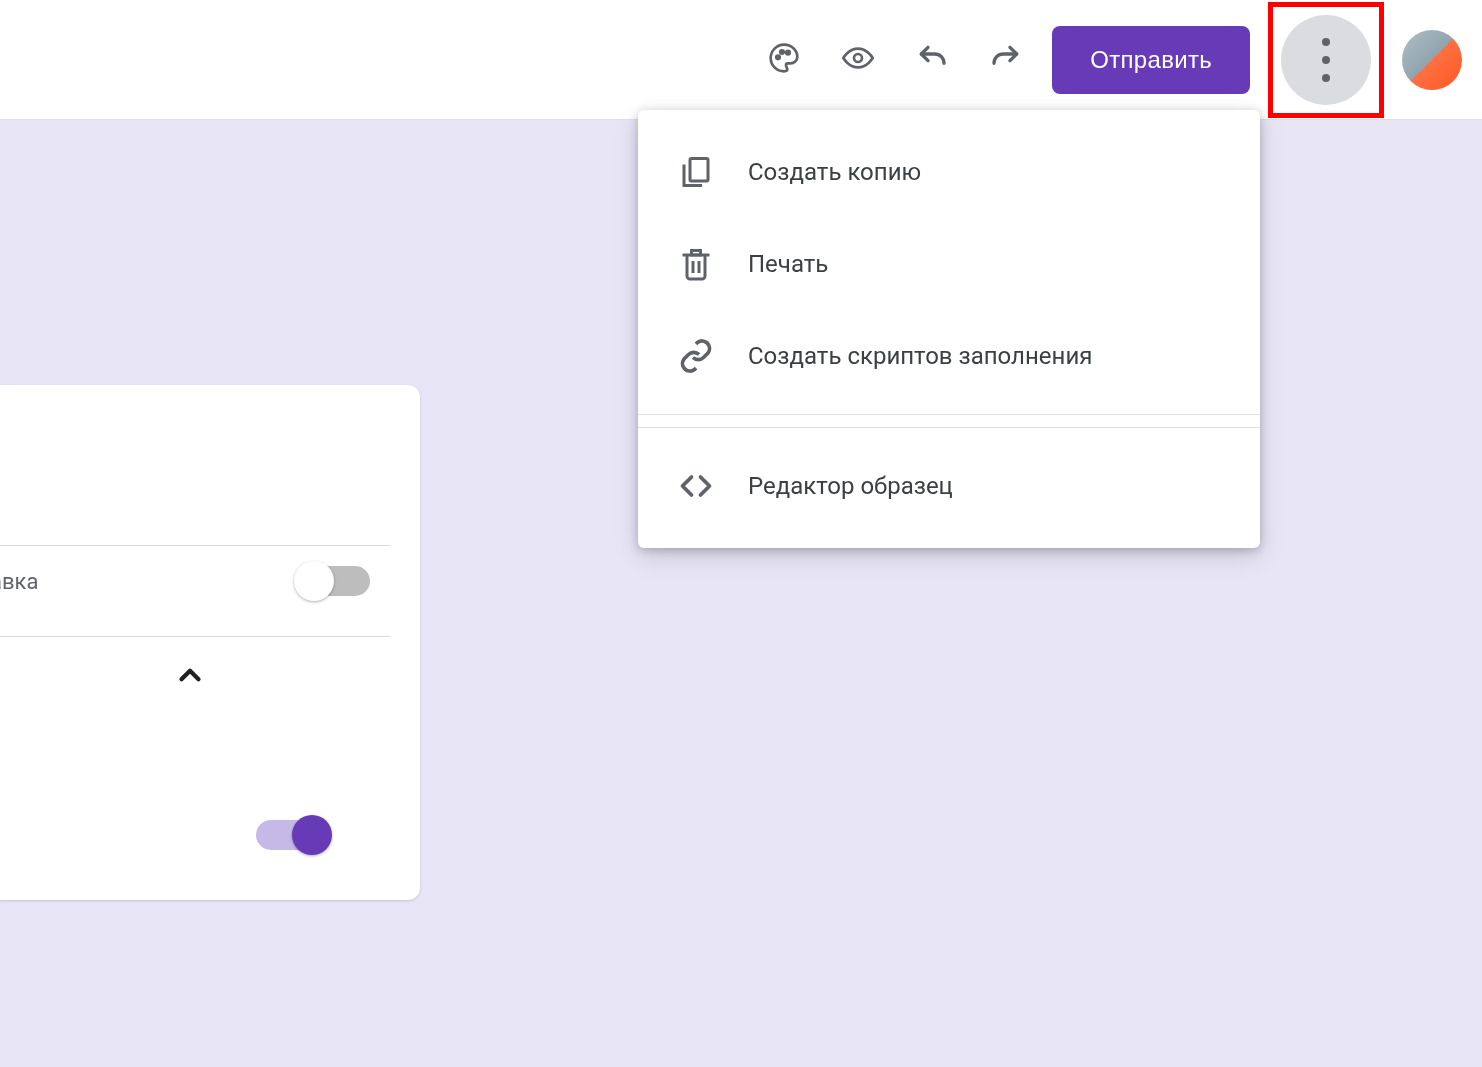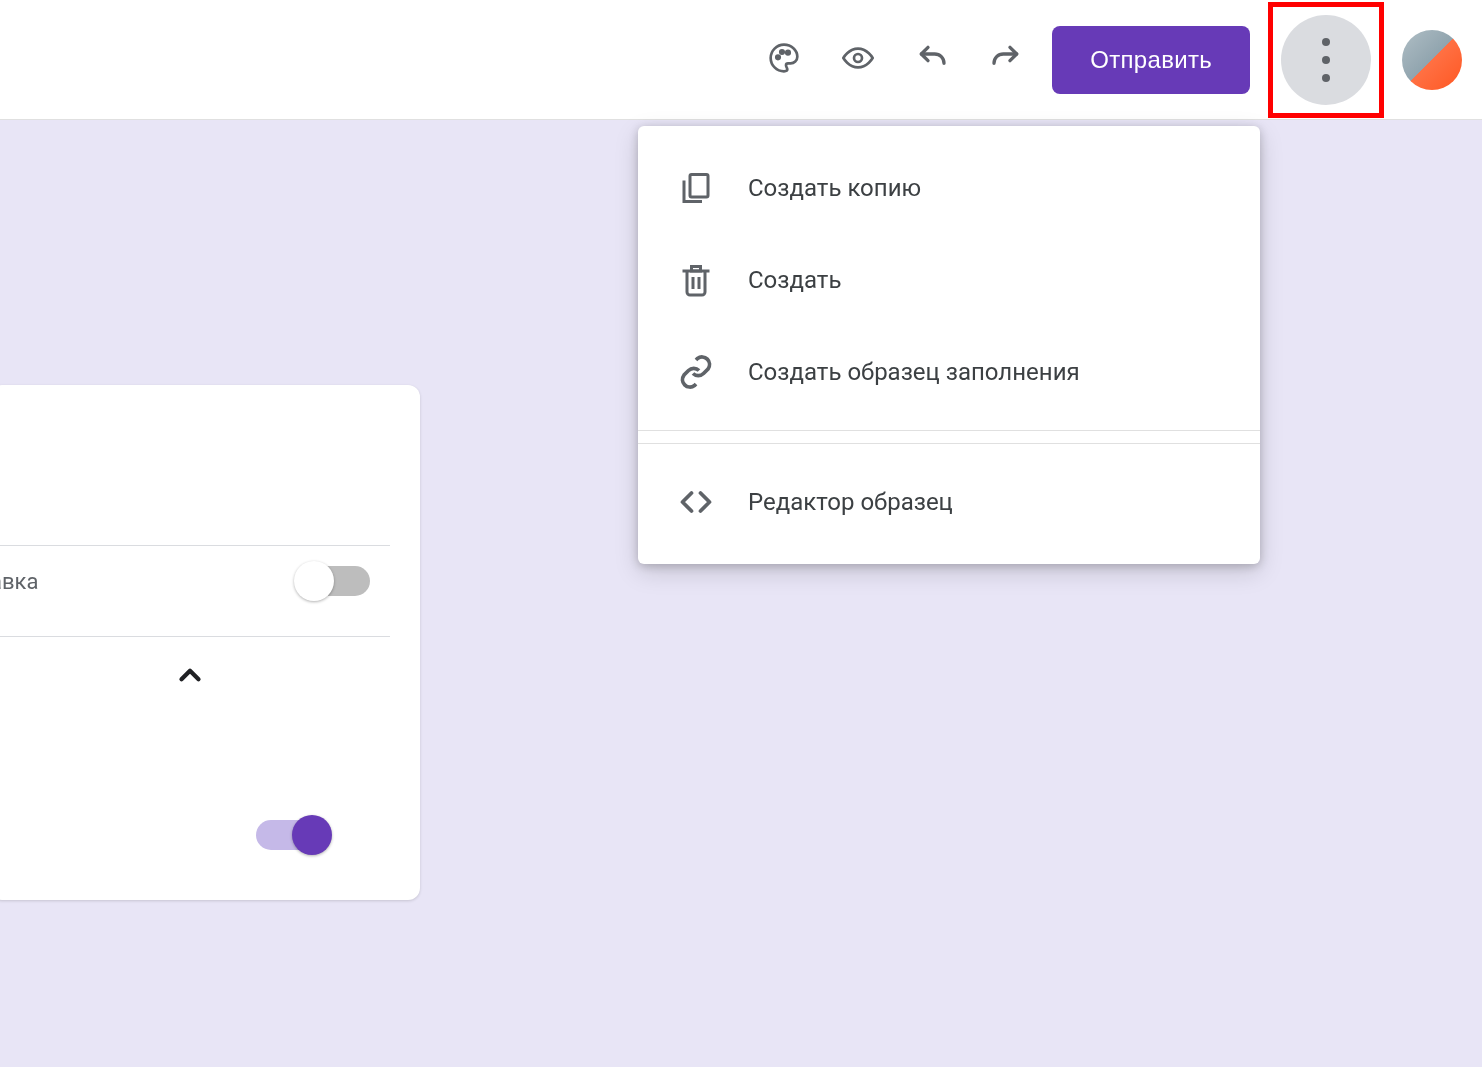--- a/index.html
+++ b/index.html
@@ -131,21 +131,20 @@
     .dropdown-menu {
       position: absolute;
       top: 110px;
       left: 638px;
       width: 622px;
       background: #fff;
       border-radius: 6px;
       box-shadow: 0 2px 10px rgba(0,0,0,0.2), 0 8px 24px rgba(0,0,0,0.15);
       padding: 16px 0;
       z-index: 100;
-      margin-top: 16px;
     }
     .menu-item {
       display: flex; align-items: center;
       height: 92px;
       padding: 0 30px;
       cursor: pointer;
       color: #3c4043;
       font-size: 24px;
     }
     .menu-icon {
@@ -245,30 +244,30 @@
   <div class="menu-item">
     <span class="menu-icon">
       <svg viewBox="0 0 24 24" fill="none" stroke="currentColor" stroke-width="2">
           <path d="M3 6h18"></path>
           <path d="M6 6v14a2 2 0 002 2h8a2 2 0 002-2V6"></path>
           <path d="M9 3h6v3H9z"></path>
           <line x1="10" y1="10" x2="10" y2="18"></line>
           <line x1="14" y1="10" x2="14" y2="18"></line>
         </svg>
     </span>
-    <span>Создать</span>
+    <span>Печать</span>
   </div>
   <div class="menu-item">
     <span class="menu-icon">
       <svg viewBox="0 0 24 24" fill="none" stroke="currentColor" stroke-width="2.5">
           <path d="M10 13a5 5 0 007 0l3-3a5 5 0 00-7-7l-1 1"></path>
           <path d="M14 11a5 5 0 00-7 0l-3 3a5 5 0 007 7l1-1"></path>
         </svg>
     </span>
-    <span>Создать образец заполнения</span>
+    <span>Создать скриптов заполнения</span>
   </div>
   <div class="menu-divider"></div>
   <div class="menu-divider"></div>
   <div class="menu-item">
     <span class="menu-icon">
       <svg viewBox="0 0 24 24" fill="none" stroke="currentColor" stroke-width="2.5" stroke-linecap="round" stroke-linejoin="round">
           <polyline points="9 18 3 12 9 6"></polyline>
           <polyline points="15 6 21 12 15 18"></polyline>
         </svg>
     </span>

